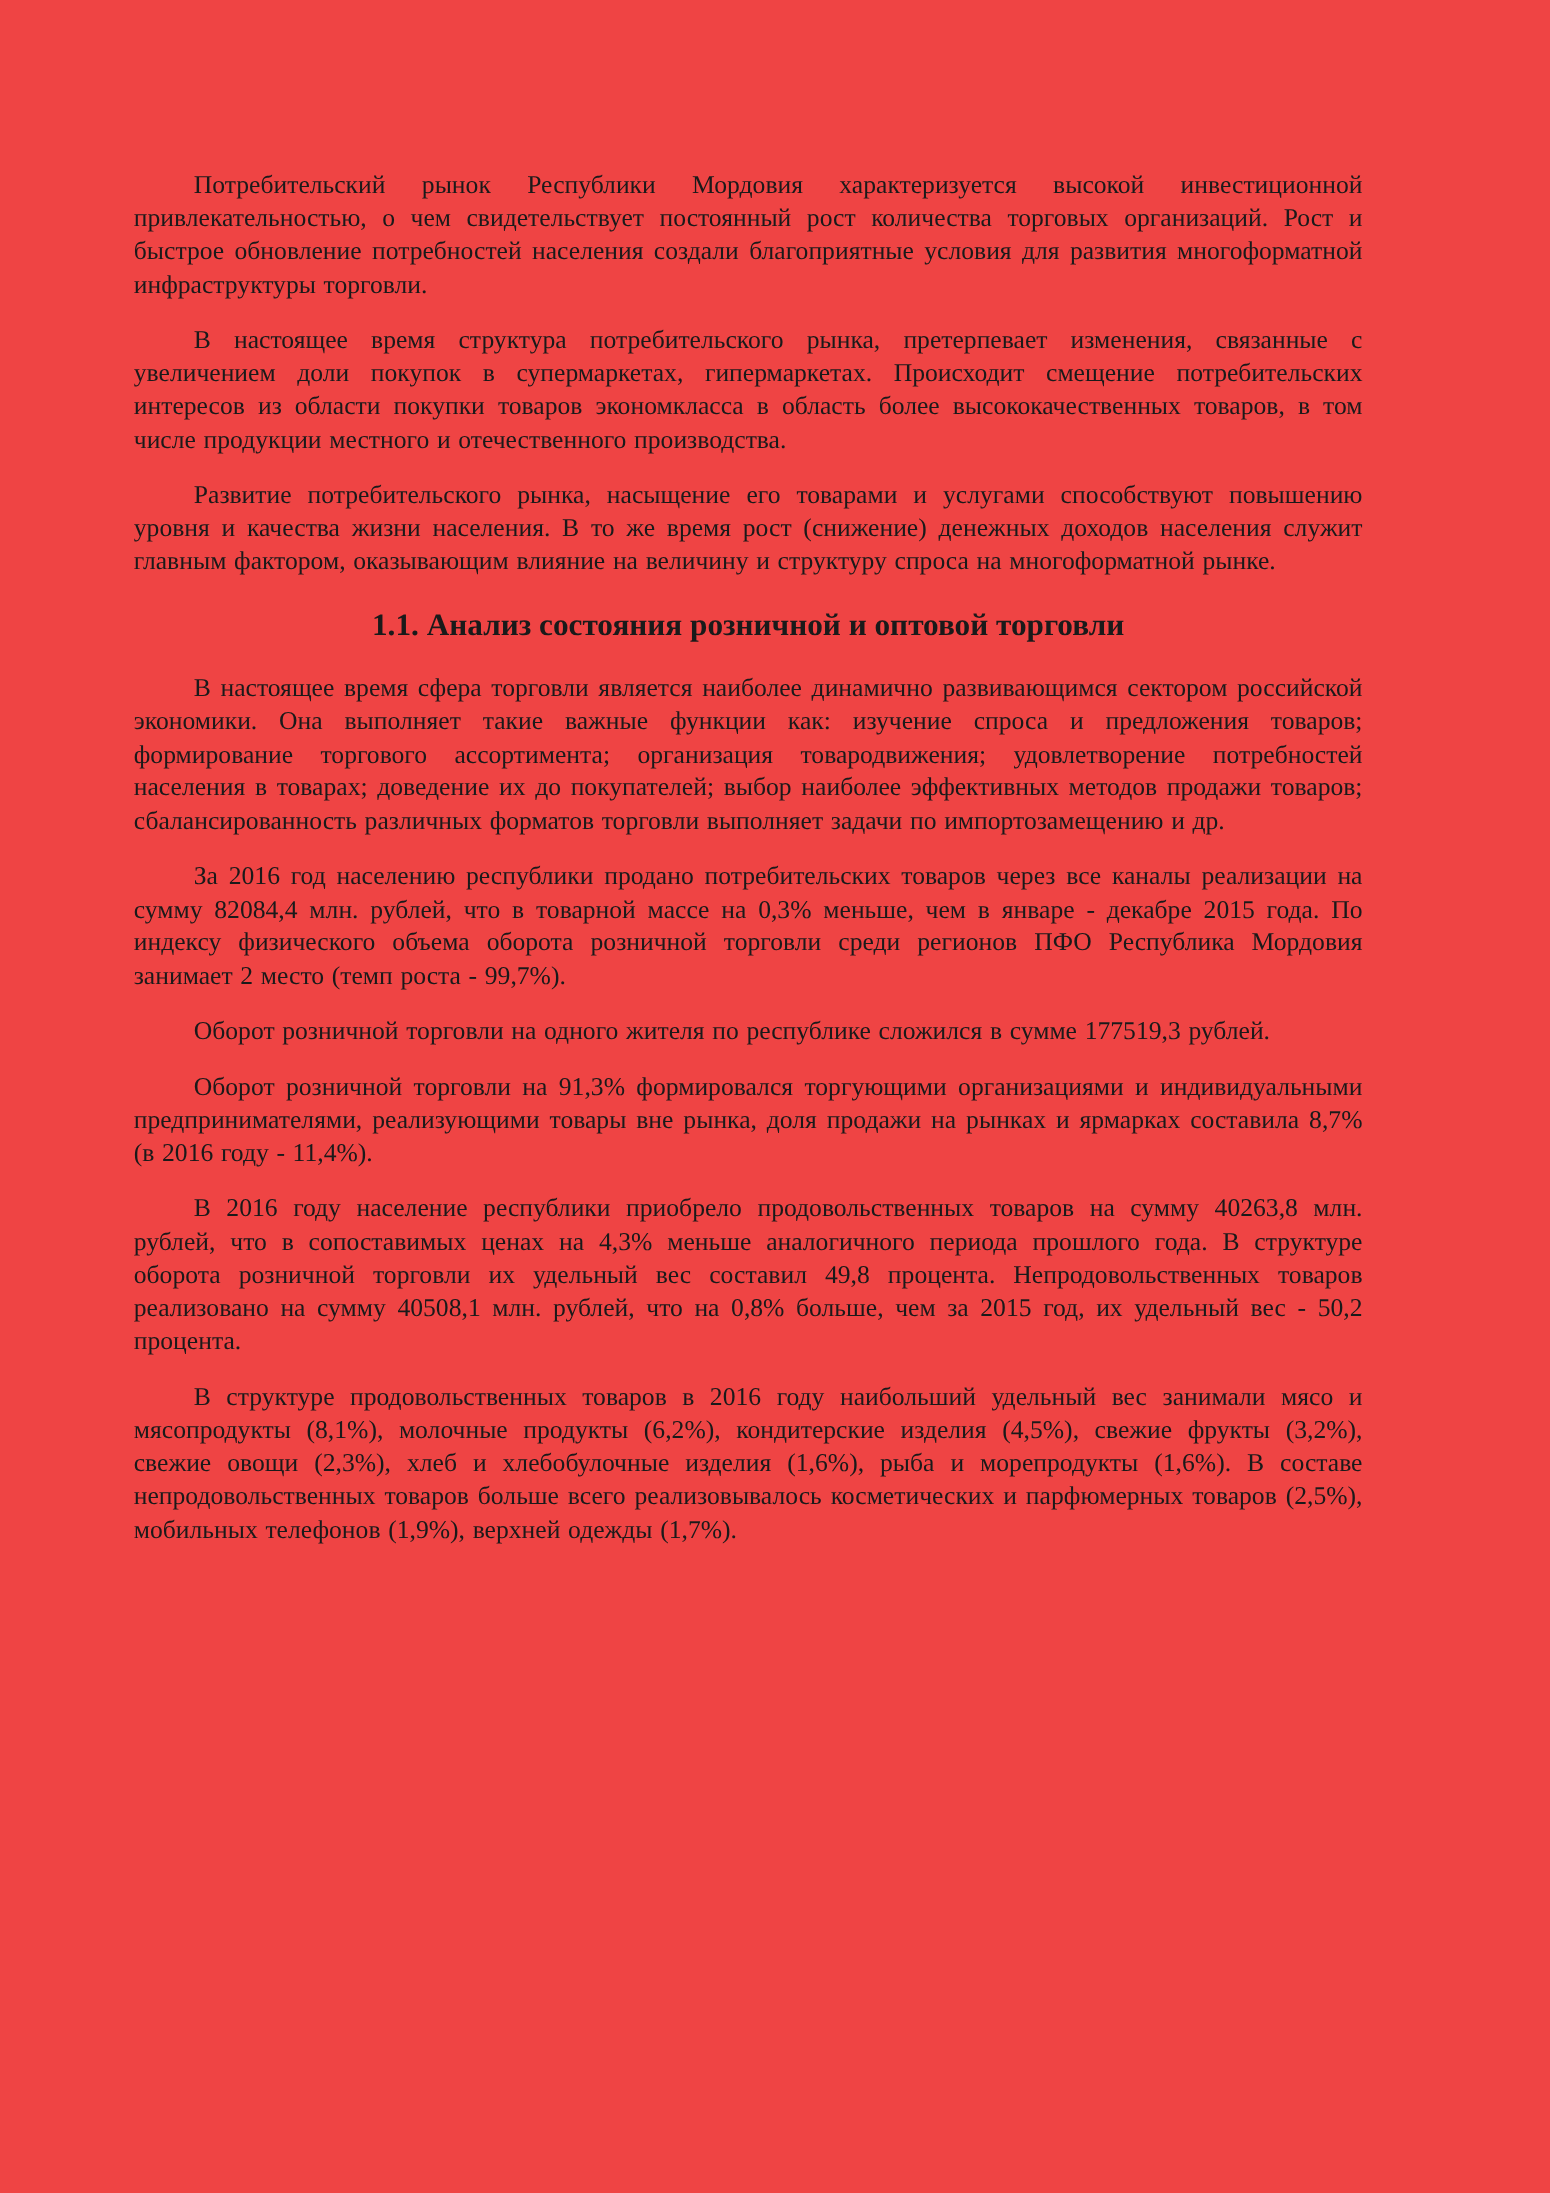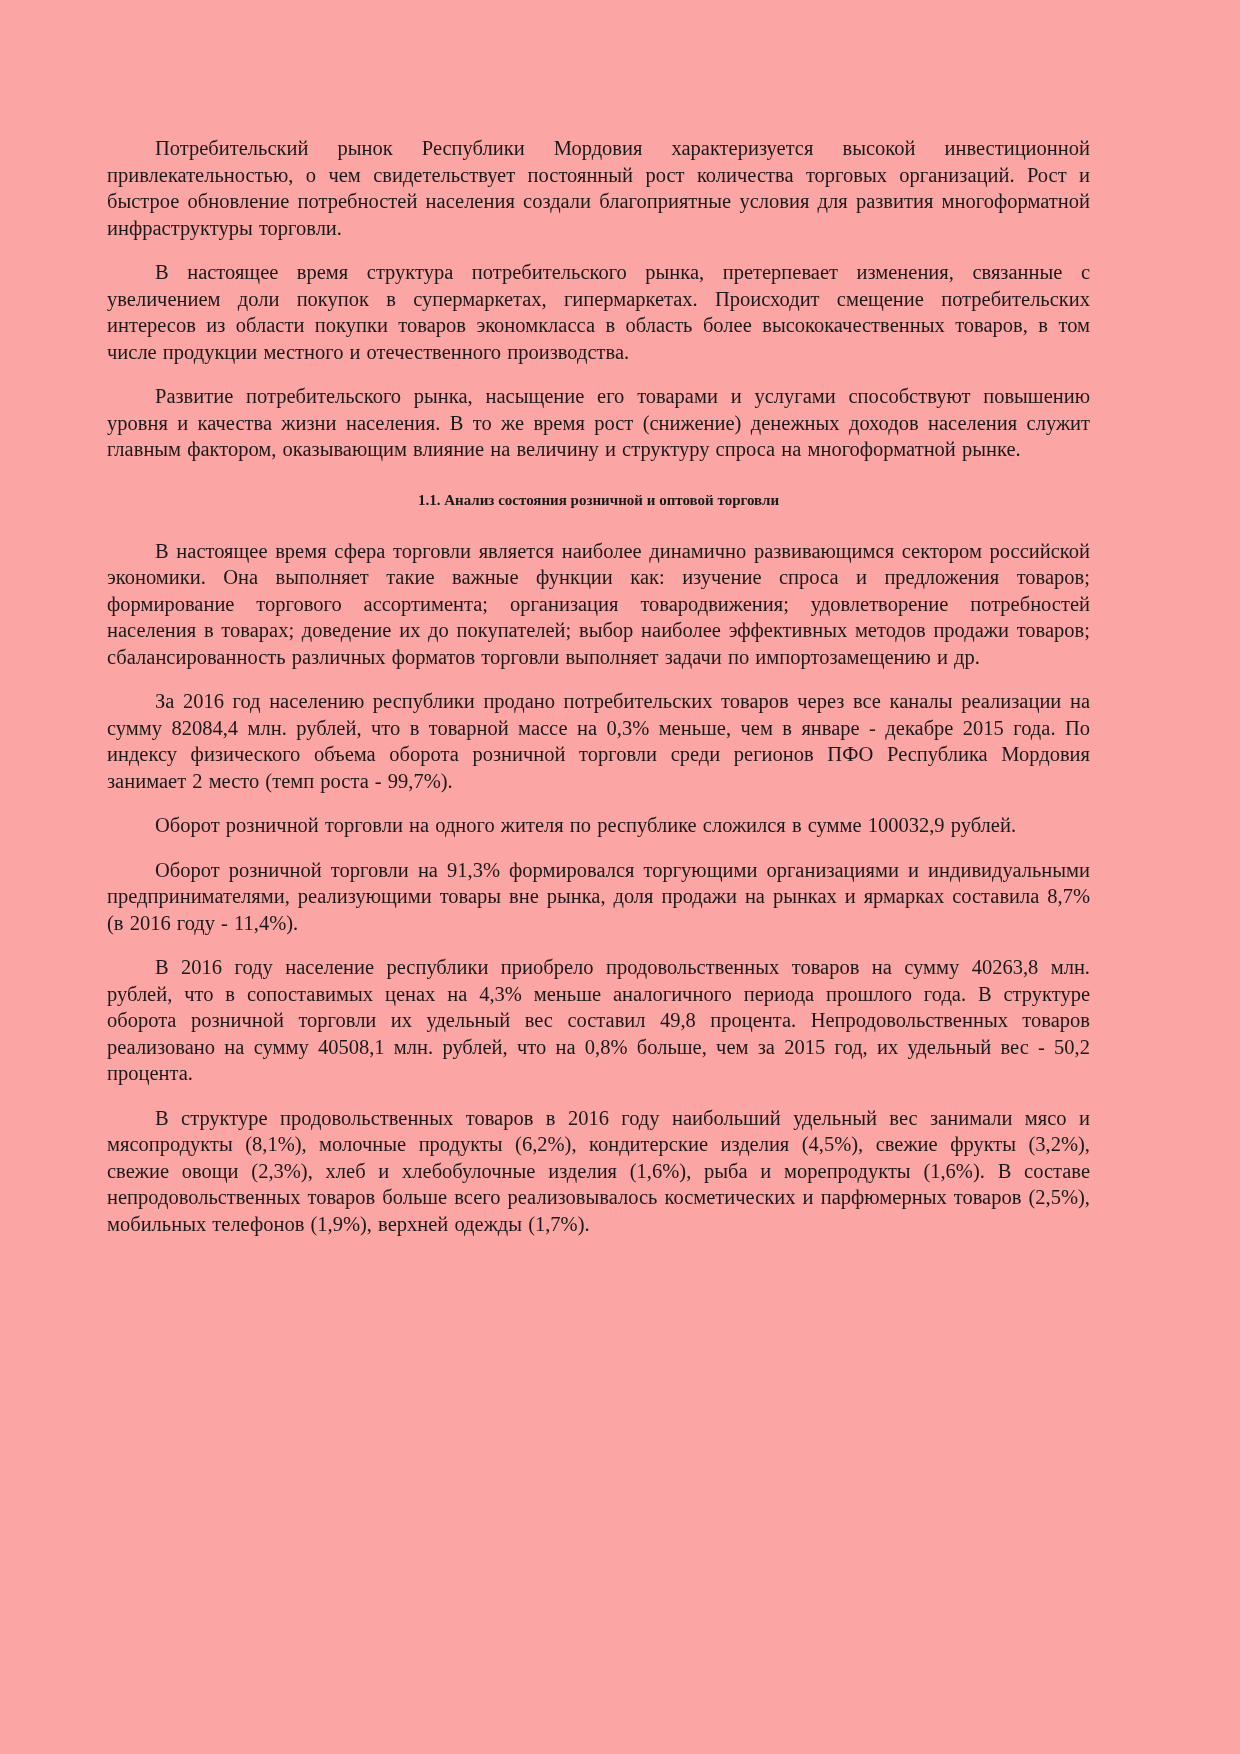--- a/index.html
+++ b/index.html
@@ -5,41 +5,41 @@
   html, body {
     margin: 0;
     padding: 0;
     background: #e9e9e9;
   }
   .page {
     position: relative;
     width: 1240px;
     height: 1754px;
     margin: 0 auto;
-    background: #fca5a5;
+    background: #ef4444;
     box-sizing: border-box;
     padding: 135px 150px 60px 107px;
     font-family: "Liberation Serif", "DejaVu Serif", serif;
     color: #1a1a1a;
     overflow: hidden;
   }
   .doc-body {
     width: 100%;
   }
   p.para {
     margin: 0 0 18px 0;
     font-size: 20.5px;
     line-height: 26.5px;
     text-align: justify;
     text-indent: 48px;
     word-spacing: 1px;
   }
   h2.section-heading {
     margin: 24px 0 24px 0;
-    font-size: 15px;
+    font-size: 25px;
     line-height: 27px;
     font-weight: bold;
     text-align: center;
     text-indent: 0;
   }
 </style>
 </head>
 <body>
 
 <div class="page">
@@ -51,21 +51,21 @@
 
     <p class="para">Развитие потребительского рынка, насыщение его товарами и услугами способствуют повышению уровня и качества жизни населения. В то же время рост (снижение) денежных доходов населения служит главным фактором, оказывающим влияние на величину и структуру спроса на многоформатной рынке.</p>
 
     <h2 class="section-heading">1.1. Анализ состояния розничной и оптовой торговли</h2>
 
     <p class="para">В настоящее время сфера торговли является наиболее динамично развивающимся сектором российской экономики. Она выполняет такие важные функции как: изучение спроса и предложения товаров; формирование торгового ассортимента; организация товародвижения; удовлетворение потребностей населения в товарах; доведение их до покупателей; выбор наиболее эффективных методов продажи товаров; сбалансированность различных форматов торговли выполняет задачи по импортозамещению и др.</p>
 
 
     <p class="para">За 2016 год населению республики продано потребительских товаров через все каналы реализации на сумму 82084,4 млн. рублей, что в товарной массе на 0,3% меньше, чем в январе - декабре 2015 года. По индексу физического объема оборота розничной торговли среди регионов ПФО Республика Мордовия занимает 2 место (темп роста - 99,7%).</p>
 
-    <p class="para">Оборот розничной торговли на одного жителя по республике сложился в сумме 100032,9 рублей.</p>
+    <p class="para">Оборот розничной торговли на одного жителя по республике сложился в сумме 177519,3 рублей.</p>
 
     <p class="para">Оборот розничной торговли на 91,3% формировался торгующими организациями и индивидуальными предпринимателями, реализующими товары вне рынка, доля продажи на рынках и ярмарках составила 8,7% (в 2016 году - 11,4%).</p>
 
     <p class="para">В 2016 году население республики приобрело продовольственных товаров на сумму 40263,8 млн. рублей, что в сопоставимых ценах на 4,3% меньше аналогичного периода прошлого года. В структуре оборота розничной торговли их удельный вес составил 49,8 процента. Непродовольственных товаров реализовано на сумму 40508,1 млн. рублей, что на 0,8% больше, чем за 2015 год, их удельный вес - 50,2 процента.</p>
 
     <p class="para">В структуре продовольственных товаров в 2016 году наибольший удельный вес занимали мясо и мясопродукты (8,1%), молочные продукты (6,2%), кондитерские изделия (4,5%), свежие фрукты (3,2%), свежие овощи (2,3%), хлеб и хлебобулочные изделия (1,6%), рыба и морепродукты (1,6%). В составе непродовольственных товаров больше всего реализовывалось косметических и парфюмерных товаров (2,5%), мобильных телефонов (1,9%), верхней одежды (1,7%).</p>
 
   </div>
 </div>
 

